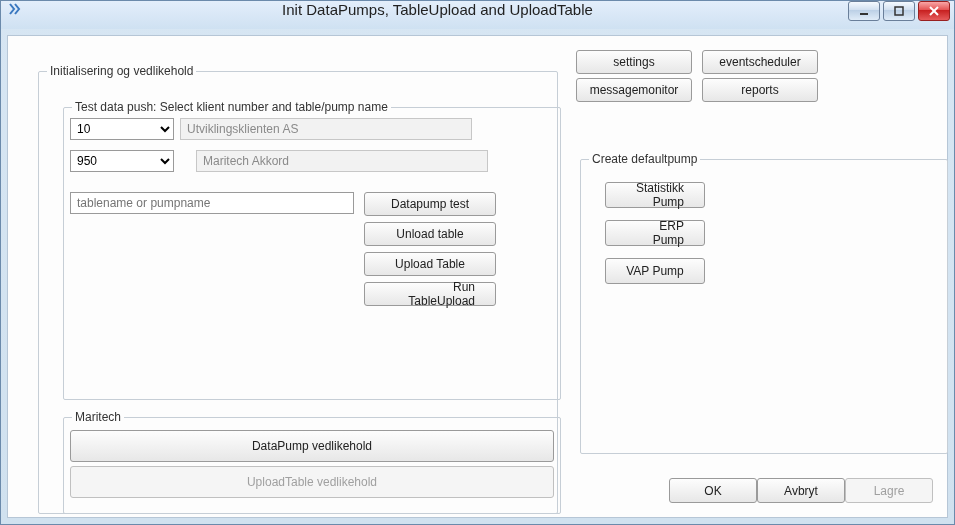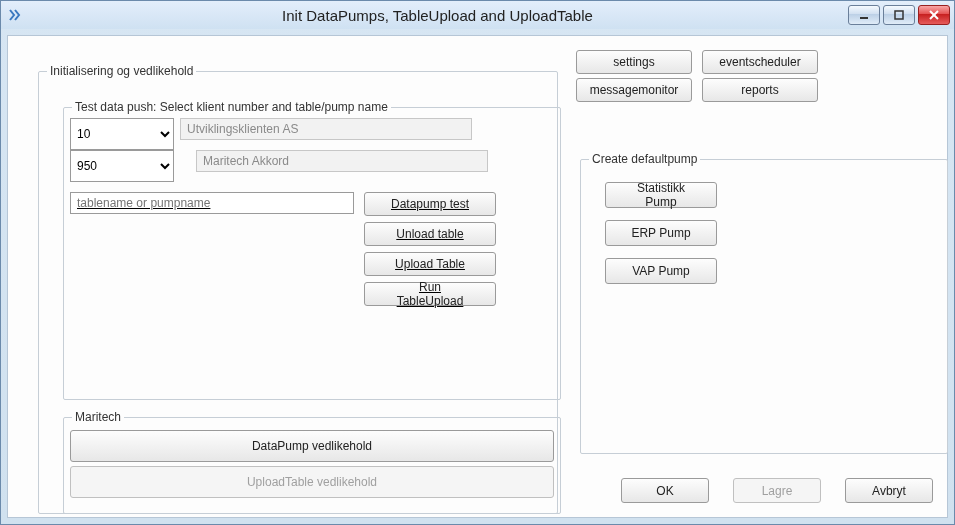--- a/index.html
+++ b/index.html
@@ -6,21 +6,20 @@
   body { margin: 0; padding: 0; background: #fff; }
   .window {
     width: 955px; height: 525px;
     background: linear-gradient(to bottom, #d7e6f3 0%, #d0e1ef 100%);
     border: 1px solid #6b8aab;
     position: relative;
   }
   .titlebar {
     height: 28px;
     display: flex;
-    align-items: center;
     padding: 0 4px 0 6px;
     background: linear-gradient(to bottom, #e3eefb 0%, #cfe1f2 100%);
     gap: 36px;
   }
   .title-icon { width: 16px; height: 16px; margin-right: 4px; display:flex; align-items:center; justify-content:center;}
   .title-text { flex: 1; text-align: center; font-size: 15px; color: #222; }
   .win-controls { display: flex; gap: 3px; }
   .win-btn {
     width: 32px; height: 20px;
     border: 1px solid #6a7f9a;
@@ -48,30 +47,30 @@
   }
   fieldset.group > legend { color: #333; padding: 0 3px; font-size: 12px; }
   .btn {
     background: linear-gradient(to bottom, #fdfdfd 0%, #e7e7e7 100%);
     border: 1px solid #9a9a9a;
     border-radius: 3px;
     height: 24px;
     padding: 0 20px;
     cursor: pointer;
     color: #222;
-    display: inline-flex; align-items: center; justify-content: center;
+    display: inline-flex; align-items: center; justify-content: center; text-align: right;
   }
   .btn.disabled {
     color: #a0a0a0;
     border-color: #c0c0c0;
     background: #f5f5f5;
     cursor: default;
   }
   select.combo {
-    height: 32px;
+    height: 22px;
     border: 1px solid #9a9a9a;
     background: #fff;
     padding: 0 2px;
   }
   .textread {
     height: 22px;
     border: 1px solid #c7c7c7;
     background: #f2f2f2;
     color: #8a8a8a;
     padding: 8px 6px;
@@ -84,37 +83,37 @@
     padding: 0 6px;
     outline: none;
     color: #222;
   }
   
   .grp-init { top: 12px; left: 14px; width: 520px; height: 450px; }
   .grp-testdata { top: 6px; left: 8px; width: 498px; height: 300px; position: absolute; }
   .grp-datapump { top: 316px; left: 8px; width: 498px; height: 104px; position: absolute; }
   .row1 { position:absolute; top: 4px; left: 6px; right: 6px; display:flex; gap:6px;}
   .row2 { position:absolute; top: 36px; left: 6px; right: 6px; display:flex; gap:22px;}
-  .row3 { position:absolute; top: 78px; left: 6px; right: 6px; display:flex; gap:6px; align-items:flex-start;text-decoration:underline;}
+  .row3 { position:absolute; top: 78px; left: 6px; right: 6px; display:flex; gap:6px; align-items:flex-start;}
   .combo1 { width: 104px; }
   .read1 { flex: 1; max-width: 292px;}
   .tbin { width: 284px; }
   .action-col { display:flex; flex-direction:column; gap:6px; margin-left:4px;}
   .action-col .btn { width: 132px; }
   .dp-btns { position:absolute; top:6px; left:6px; right:6px; display:flex; flex-direction:column; gap:4px;}
   .dp-btns .btn { width: 100%; height: 32px;}
   .top-btn-grid {
     position: absolute; top: 14px; left: 568px;
     display: grid; grid-template-columns: 116px 116px; gap: 4px 10px;
   }
   .top-btn-grid .btn { width: 116px; }
   .grp-createpump { top: 100px; left: 556px; width: 368px; height: 302px; }
   .pump-col { position:absolute; top: 16px; left: 24px; display:flex; flex-direction:column; gap:12px;}
-  .pump-col .btn { width: 112px; height: 26px;}
-  .dlg-btns { position:absolute; bottom: 14px; right: 14px; display:flex; gap:24px;}
+  .pump-col .btn { width: 100px; height: 26px;}
+  .dlg-btns { position:absolute; bottom: 14px; right: 14px; display:flex; gap:0;}
   .dlg-btns .btn { width: 88px; height: 25px;}
 </style>
 </head>
 <body>
 
 <div class="window">
   <div class="titlebar">
     <span class="title-icon">
       <svg width="14" height="14" viewBox="0 0 14 14">
         <path d="M2 2 L6 7 L2 12" stroke="#3a78c0" stroke-width="2" fill="none"></path>
@@ -195,18 +194,18 @@
       <legend>Create defaultpump</legend>
       <div class="pump-col">
         <button class="btn">Statistikk Pump</button>
         <button class="btn">ERP Pump</button>
         <button class="btn">VAP Pump</button>
       </div>
     </fieldset>
 
     <div class="dlg-btns">
       <button class="btn">OK</button>
+      <button class="btn">Avbryt</button>
       <button class="btn disabled">Lagre</button>
-      <button class="btn">Avbryt</button>
     </div>
 
   </div>
 </div>
 
 </body></html>

